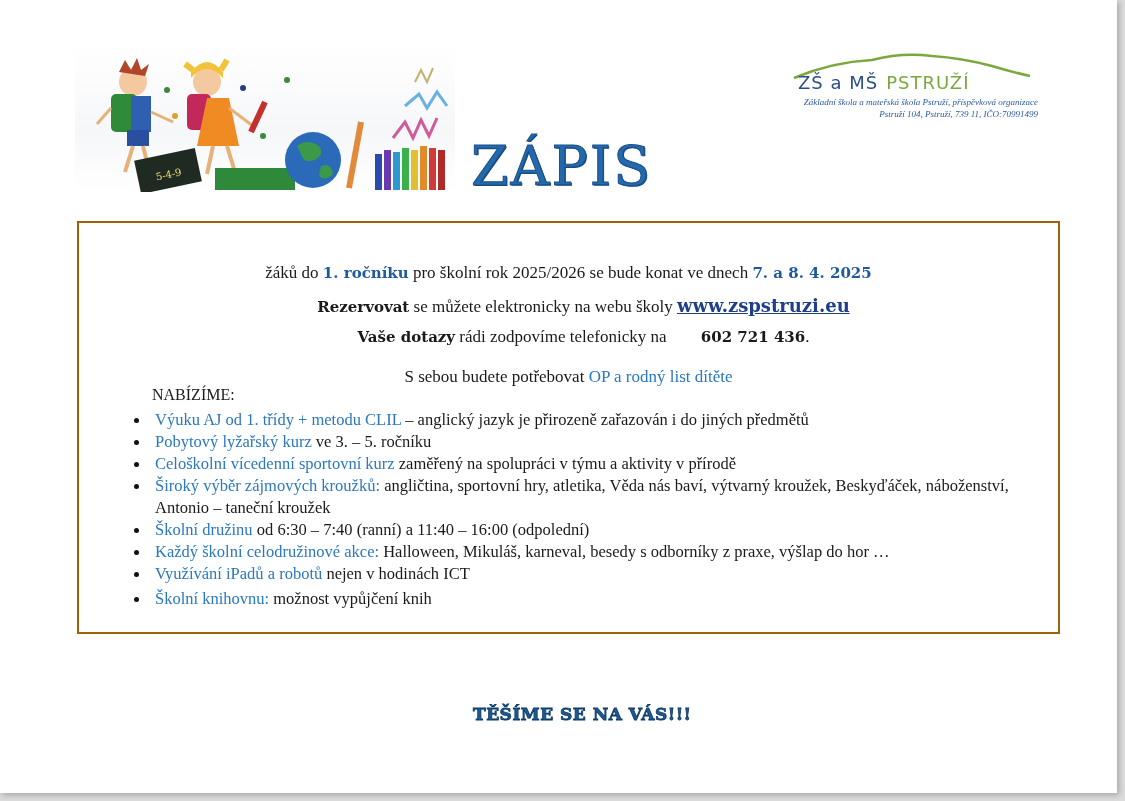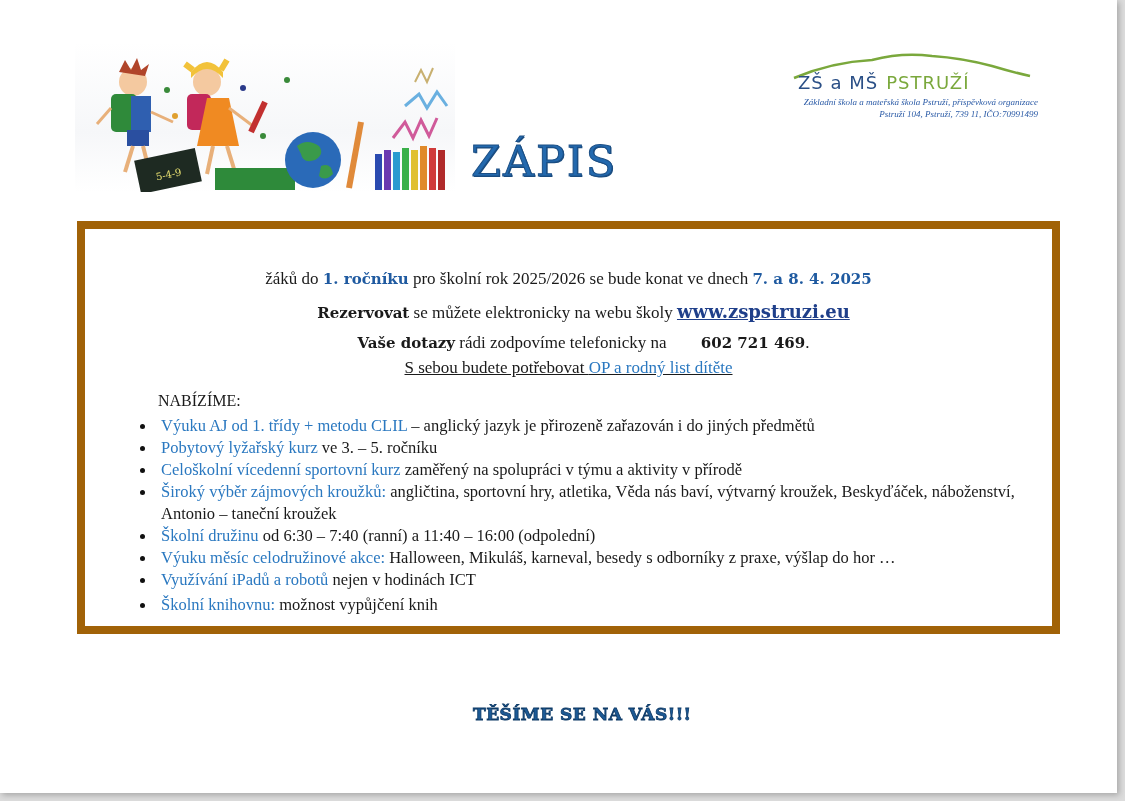--- a/index.html
+++ b/index.html
@@ -36,31 +36,31 @@
   .logo-name .zs { color: #2a4f86; }
   .logo-name .pstruzi { color: #7aa83c; margin-left: 8px; }
   .logo-sub {
     position: absolute; right: 4px; top: 48px;
     font-family: Liberation Serif, serif; font-style: italic;
     font-size: 9px; color: #2a5aa6; white-space: nowrap; text-align: right; line-height: 12px;
   }
   
   .title {
     position: absolute; left: 471px; top: 140px;
-    font-family: "DejaVu Serif", serif; font-size: 43px; font-weight: normal;
+    font-family: "DejaVu Serif", serif; font-size: 54px; font-weight: normal;
     color: #2369ae; letter-spacing: 2px;
     -webkit-text-stroke: 1px #1c4f85;
     text-shadow: 1px 1px 0 #184a7d;
     line-height: 1;
   }
   
   .box {
     position: absolute; left: 77px; top: 221px;
     width: 983px; height: 413px;
-    border: 8px solid #a16207;
+    border: 2px solid #a16207;
     box-sizing: border-box;
   }
   .center-line {
     position: absolute; left: 0; width: 100%; text-align: center;
     font-family: "Liberation Serif", serif; font-size: 17px; color: #1a1a1a;
   }
   .blue-bold { color: #1f5aa0; font-weight: bold; font-family: "DejaVu Serif", serif; font-size: 15px; }
   .bold { font-weight: bold; font-family: "DejaVu Serif", serif; font-size: 15px; margin-left: 30px; }
   .link { color: #1f3f8a; font-weight: bold; text-decoration: underline; font-family: "DejaVu Serif", serif; font-size: 18px; }
   .light-blue { color: #2a78c0; }
@@ -167,36 +167,36 @@
   <div class="title">ZÁPIS</div>
 
   <div class="box">
     <div class="center-line" style="top:40px;">
       <span>žáků do </span><span class="blue-bold">1. ročníku</span><span> pro školní rok 2025/2026 se bude konat ve dnech </span><span class="blue-bold">7. a 8. 4. 2025</span>
     </div>
     <div class="center-line" style="top:72px;">
       <span class="bold">Rezervovat</span><span> se můžete elektronicky na webu školy </span><span class="link">www.zspstruzi.eu</span>
     </div>
     <div class="center-line" style="top:104px;">
-      <span class="bold">Vaše dotazy</span><span> rádi zodpovíme telefonicky na </span><span class="bold">602 721 469</span><span>.</span>
-    </div>
-    <div class="center-line" style="top:129px;text-decoration:underline;">
+      <span class="bold">Vaše dotazy</span><span> rádi zodpovíme telefonicky na </span><span class="bold">602 721 436</span><span>.</span>
+    </div>
+    <div class="center-line" style="top:144px;">
       <span>S sebou budete potřebovat </span><span class="light-blue">OP a rodný list dítěte</span>
     </div>
 
     <div class="offers-heading">
       <span>NABÍZÍME</span><b style="font-weight:normal">:</b>
     </div>
 
     <ul class="offers">
       <li><span class="hl">Výuku AJ od 1. třídy + metodu CLIL</span><span> – anglický jazyk je přirozeně zařazován i do jiných předmětů</span></li>
       <li><span class="hl">Pobytový lyžařský kurz</span><span> ve 3. – 5. ročníku</span></li>
       <li><span class="hl">Celoškolní vícedenní sportovní kurz</span><span> zaměřený na spolupráci v týmu a aktivity v přírodě</span></li>
       <li><span class="hl">Široký výběr zájmových kroužků:</span><span> angličtina, sportovní hry, atletika, Věda nás baví, výtvarný kroužek, Beskyďáček, náboženství, Antonio – taneční kroužek</span></li>
       <li><span class="hl">Školní družinu</span><span> od 6:30 – 7:40 (ranní) a 11:40 – 16:00 (odpolední)</span></li>
-      <li><span class="hl">Výuku měsíc celodružinové akce:</span><span> Halloween, Mikuláš, karneval, besedy s odborníky z praxe, výšlap do hor …</span></li>
+      <li><span class="hl">Každý školní celodružinové akce:</span><span> Halloween, Mikuláš, karneval, besedy s odborníky z praxe, výšlap do hor …</span></li>
       <li><span class="hl">Využívání iPadů a robotů</span><span> nejen v hodinách ICT</span></li>
       <li class="last"><span class="hl">Školní knihovnu:</span><span> možnost vypůjčení knih</span></li>
     </ul>
   </div>
 
   <div class="footer-text">TĚŠÍME SE NA VÁS!!!</div>
 </div>
 
 </body></html>

